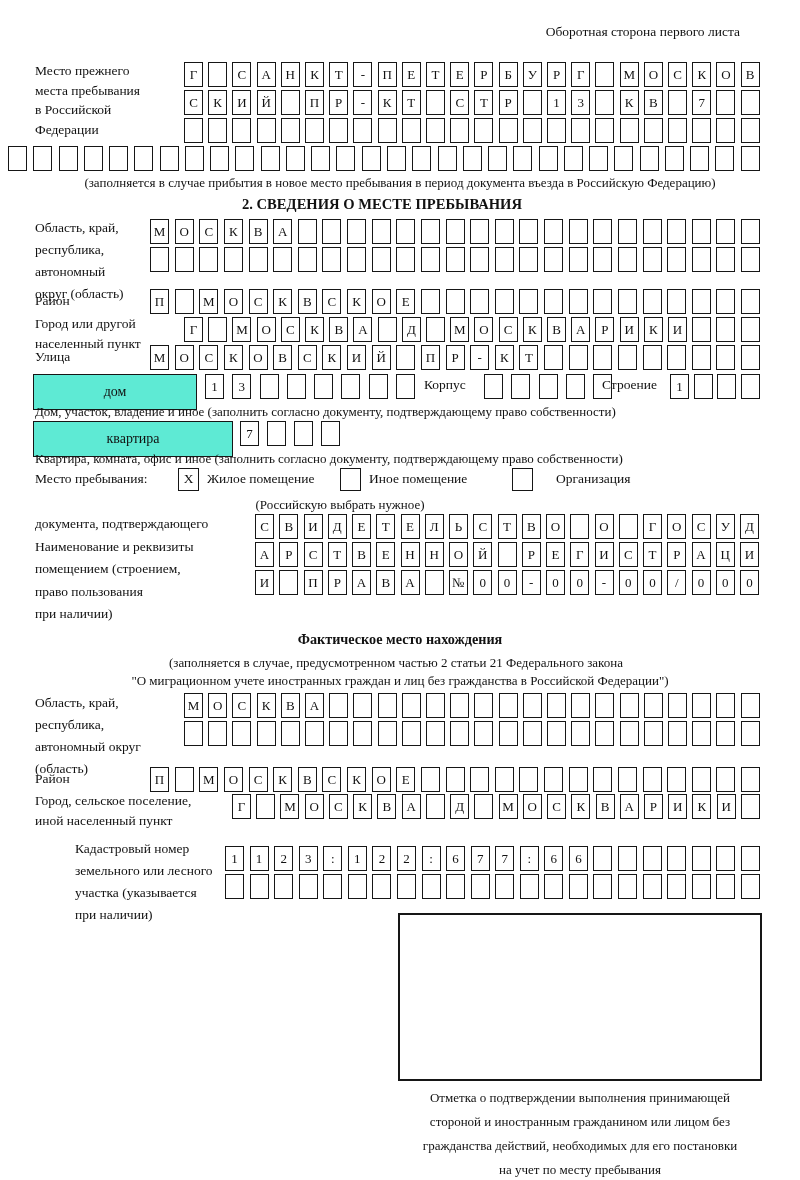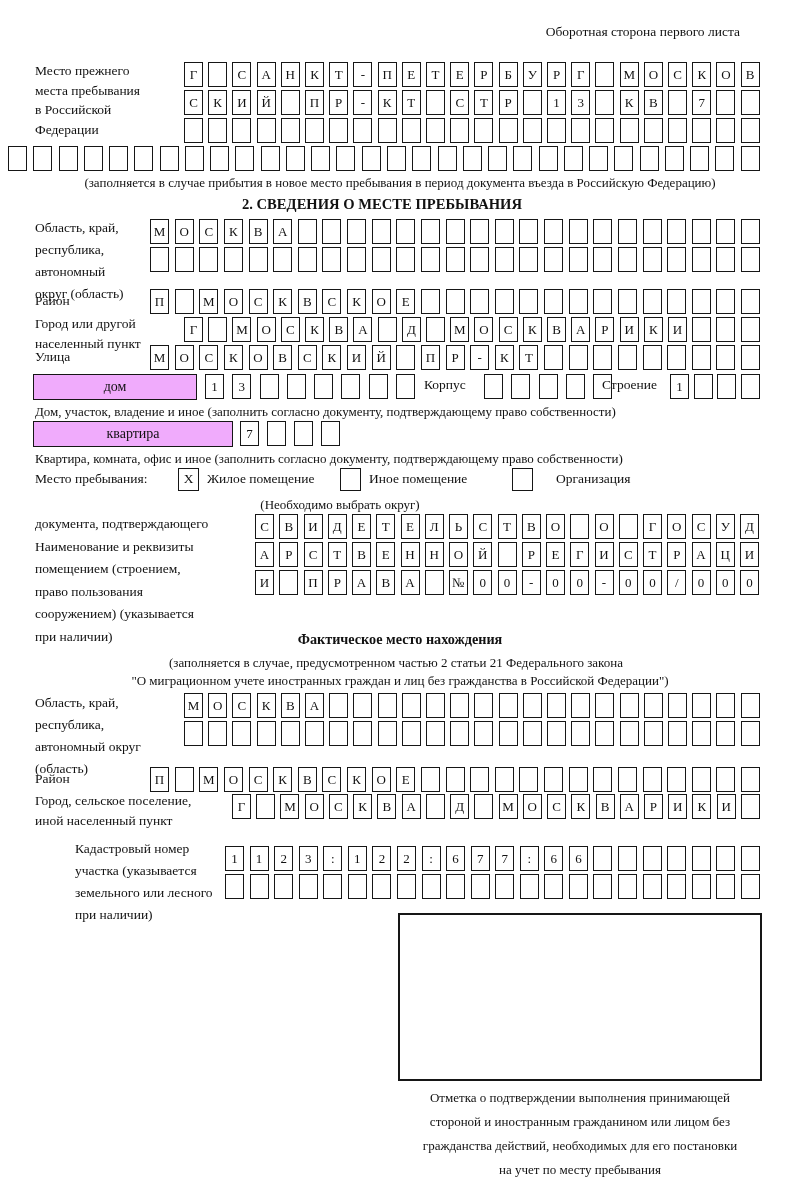--- a/index.html
+++ b/index.html
@@ -13,22 +13,22 @@
   .cap{position:absolute;font-size:13px;white-space:nowrap;}
   .center{text-align:center;white-space:normal;}
   .bold{font-weight:bold;}
   .cellrow{position:absolute;display:flex;justify-content:space-between;height:26px;}
   .cell{
     box-sizing:border-box;width:19px;height:25px;border:1.6px solid #161616;
     display:flex;align-items:center;justify-content:center;
     font-size:13px;background:#fff;flex:0 0 19px;
   }
   .labelbox{
-    position:absolute;box-sizing:border-box;height:26px;border:1.6px solid #161616;
-    display:flex;align-items:center;justify-content:center;font-size:14px;background:#f0abfc;
+    position:absolute;box-sizing:border-box;height:36px;border:1.6px solid #161616;
+    display:flex;align-items:center;justify-content:center;font-size:14px;background:#5eead4;
   }
   .checkbox{
     position:absolute;box-sizing:border-box;width:21px;height:23px;border:1.6px solid #161616;
     text-align:center;line-height:20px;font-size:13.5px;background:#fff;
   }
   .bigbox{position:absolute;border:2px solid #161616;background:#fff;}
 </style>
 </head>
 <body>
 
@@ -347,28 +347,27 @@
     </div>
   <div class="cap" style="left:35px;top:451px;">Квартира, комната, офис и иное (заполнить согласно документу, подтверждающему право собственности)</div>
 
   <div class="t" style="left:35px;top:471px;">Место пребывания:</div>
   <div class="checkbox" style="left:178px;top:468px;">X</div>
   <div class="t" style="left:207px;top:471px;">Жилое помещение</div>
   <div class="checkbox" style="left:340px;top:468px;"></div>
   <div class="t" style="left:369px;top:471px;">Иное помещение</div>
   <div class="checkbox" style="left:512px;top:468px;"></div>
   <div class="t" style="left:556px;top:471px;">Организация</div>
-  <div class="cap" style="left:180px;top:497px;width:320px;text-align:center;">(Необходимо выбрать округ)</div>
+  <div class="cap" style="left:180px;top:497px;width:320px;text-align:center;">(Российскую выбрать нужное)</div>
 
   <div class="lines" style="left:35px;top:513px;width:220px;line-height:22.5px;">
       <div>документа, подтверждающего</div>
       <div>Наименование и реквизиты</div>
       <div>помещением (строением,</div>
       <div>право пользования</div>
-      <div>сооружением) (указывается</div>
       <div>при наличии)</div>
     </div>
   <div class="cellrow" style="left:255px;top:514px;width:504px;">
       <span class="cell">С</span>
       <span class="cell">В</span>
       <span class="cell">И</span>
       <span class="cell">Д</span>
       <span class="cell">Е</span>
       <span class="cell">Т</span>
       <span class="cell">Е</span>
@@ -550,22 +549,22 @@
       <span class="cell">А</span>
       <span class="cell">Р</span>
       <span class="cell">И</span>
       <span class="cell">К</span>
       <span class="cell">И</span>
       <span class="cell"></span>
     </div>
 
   <div class="lines" style="left:35px;top:838px;width:200px;line-height:22px;margin-left:40px;">
       <div>Кадастровый номер</div>
+      <div>земельного или лесного</div>
       <div>участка (указывается</div>
-      <div>земельного или лесного</div>
       <div>при наличии)</div>
     </div>
   <div class="cellrow" style="left:225px;top:846px;width:535px;">
       <span class="cell">1</span>
       <span class="cell">1</span>
       <span class="cell">2</span>
       <span class="cell">3</span>
       <span class="cell">:</span>
       <span class="cell">1</span>
       <span class="cell">2</span>

